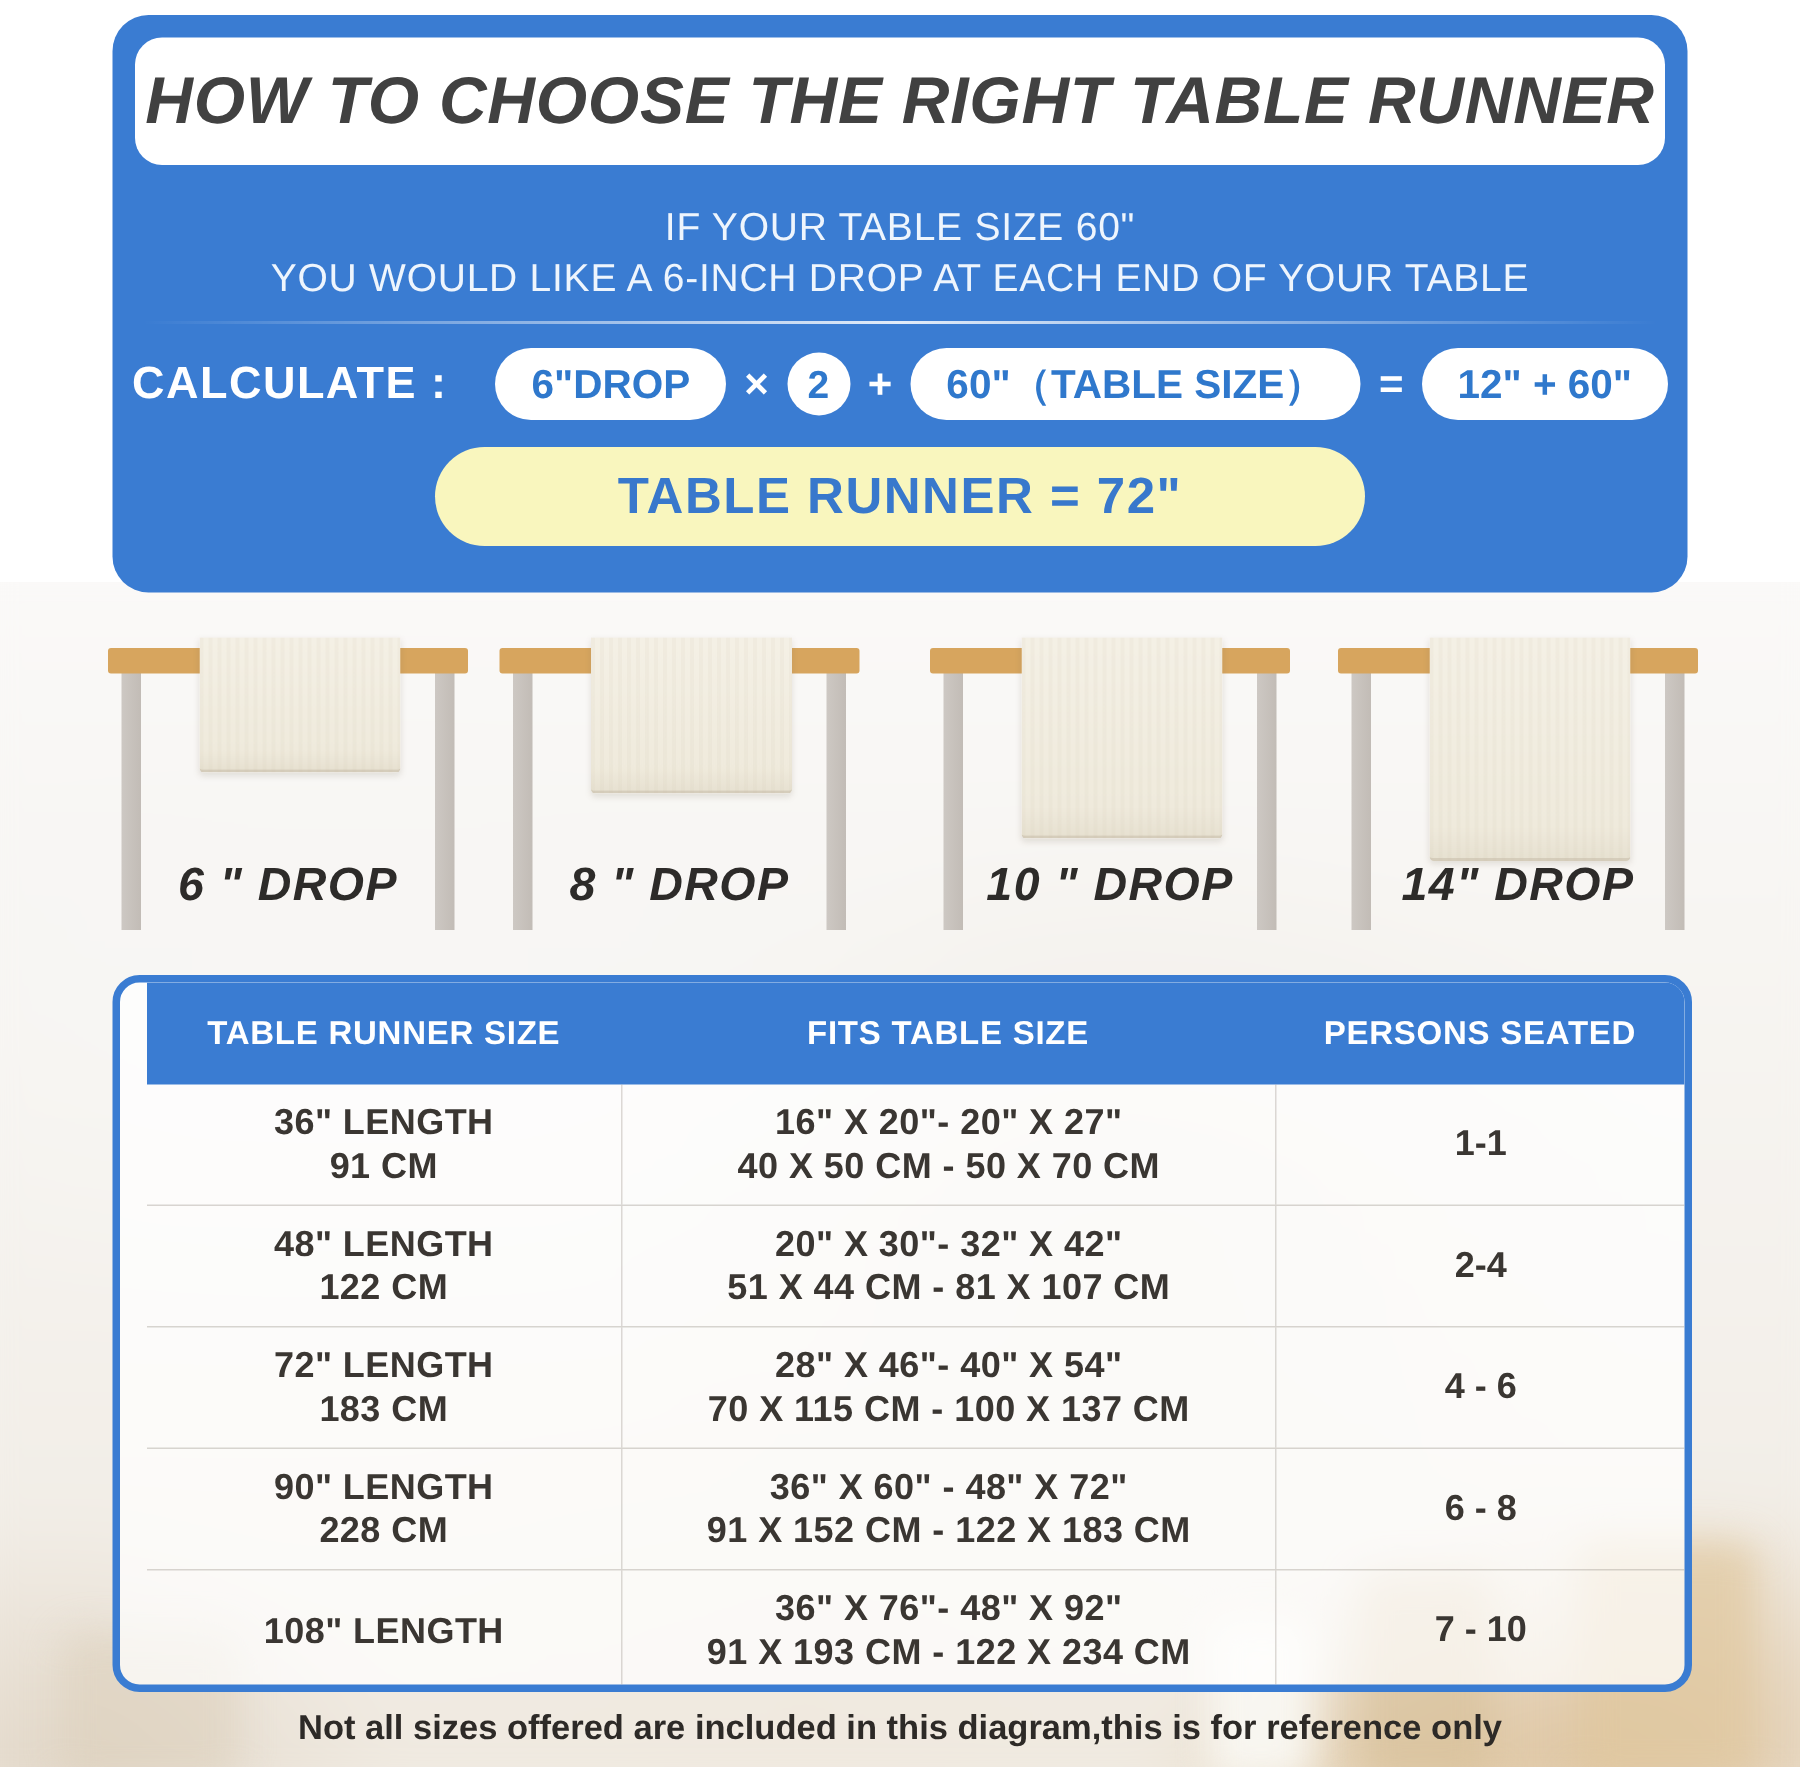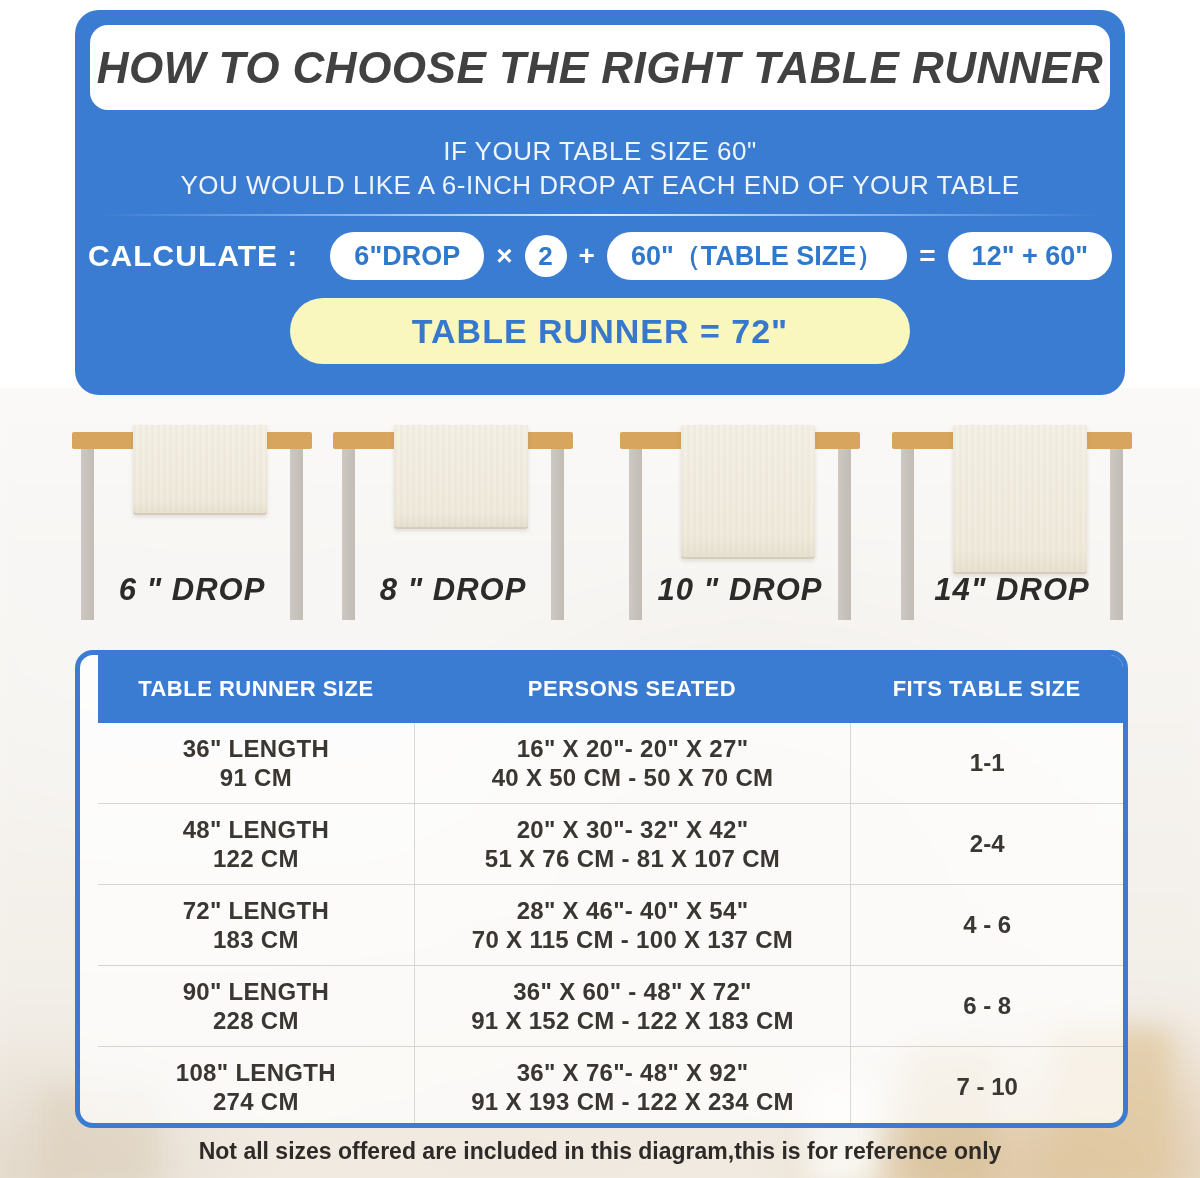--- a/index.html
+++ b/index.html
@@ -162,22 +162,22 @@
       <div class="leg leg-r"></div>
       <div class="tabletop"></div>
       <div class="runner"></div>
       <div class="drop-label">14" DROP</div>
     </div>
   </section>
 
   <section class="size-table">
     <div class="thead">
       <div class="th">TABLE RUNNER SIZE</div>
+      <div class="th">FITS TABLE SIZE</div>
       <div class="th">PERSONS SEATED</div>
-      <div class="th">FITS TABLE SIZE</div>
     </div>
     <div class="tbody">
 
       <div class="trow">
         <div class="td col1">
           <div class="l1">36" LENGTH</div>
           <div class="l2">91 CM</div>
         </div>
         <div class="td col2">
           <div class="l1">16" X 20"- 20" X 27"</div>
@@ -186,21 +186,21 @@
         <div class="td col3">1-1</div>
       </div>
 
       <div class="trow">
         <div class="td col1">
           <div class="l1">48" LENGTH</div>
           <div class="l2">122 CM</div>
         </div>
         <div class="td col2">
           <div class="l1">20" X 30"- 32" X 42"</div>
-          <div class="l2">51 X 76 CM - 81 X 107 CM</div>
+          <div class="l2">51 X 44 CM - 81 X 107 CM</div>
         </div>
         <div class="td col3">2-4</div>
       </div>
 
       <div class="trow">
         <div class="td col1">
           <div class="l1">72" LENGTH</div>
           <div class="l2">183 CM</div>
         </div>
         <div class="td col2">
@@ -218,21 +218,20 @@
         <div class="td col2">
           <div class="l1">36" X 60" - 48" X 72"</div>
           <div class="l2">91 X 152 CM - 122 X 183 CM</div>
         </div>
         <div class="td col3">6 - 8</div>
       </div>
 
       <div class="trow">
         <div class="td col1">
           <div class="l1">108" LENGTH</div>
-          <div class="l2">274 CM</div>
         </div>
         <div class="td col2">
           <div class="l1">36" X 76"- 48" X 92"</div>
           <div class="l2">91 X 193 CM - 122 X 234 CM</div>
         </div>
         <div class="td col3">7 - 10</div>
       </div>
 
     </div>
   </section>

